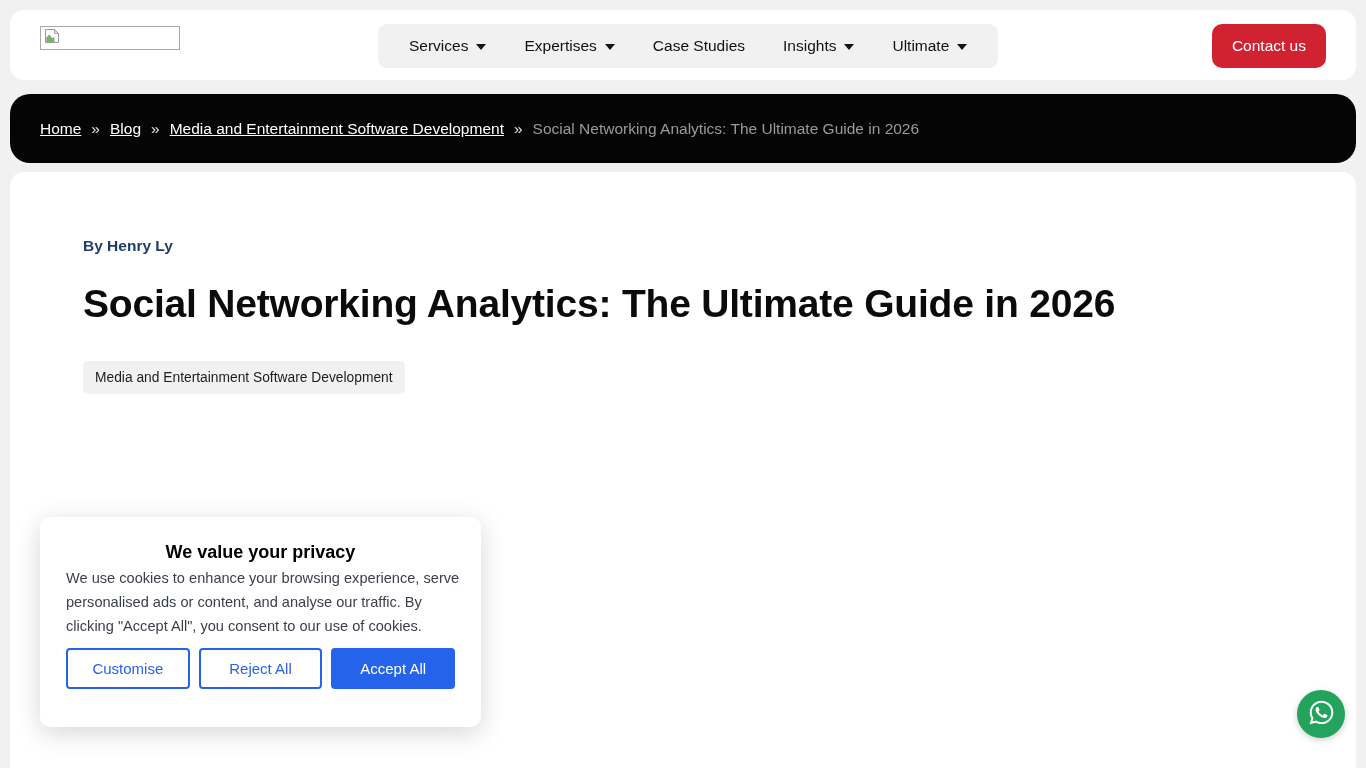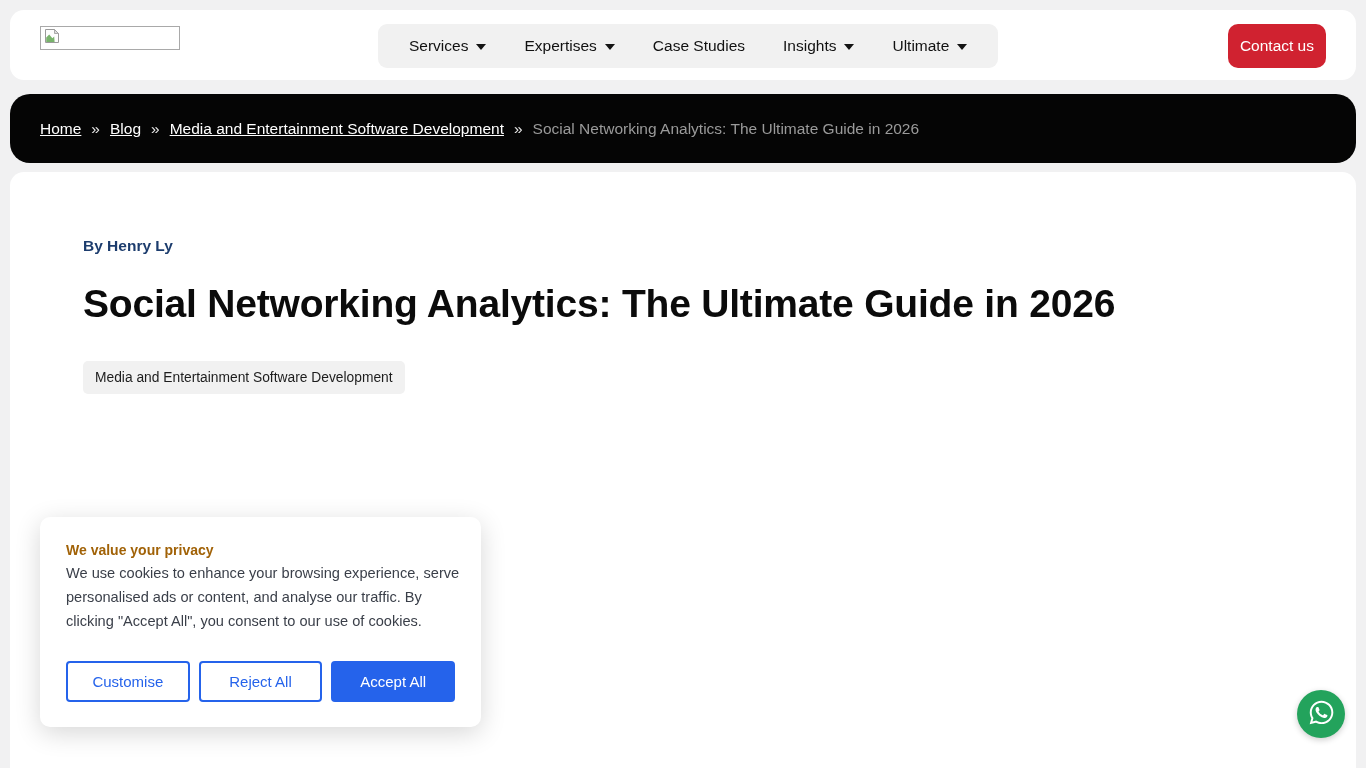--- a/index.html
+++ b/index.html
@@ -5,41 +5,41 @@
   * { margin:0; padding:0; box-sizing:border-box; }
   html,body { width:1366px; height:768px; overflow:hidden; }
   body { background:#f1f1f2; font-family:"Liberation Sans", sans-serif; position:relative; }
 
   
   .header-card { position:absolute; left:10px; top:10px; width:1346px; height:70px; background:#ffffff; border-radius:14px; }
   .logo-box { position:absolute; left:30px; top:16px; width:140px; height:24px; border:1px solid #a9a9a9; background:#fff; display:flex; align-items:center; padding-left:3px; }
   .nav-pill { position:absolute; left:368px; top:14px; height:44px; background:#f1f1f1; border-radius:9px; display:flex; align-items:center; padding:0 12px; }
   .nav-item { display:flex; align-items:center; gap:8px; padding:16px 19px; font-size:15.5px; color:#111; cursor:pointer; height:100%; white-space:nowrap; }
   .caret { width:0; height:0; border-left:5px solid transparent; border-right:5px solid transparent; border-top:6px solid #141414; margin-top:2px; }
-  .contact-btn { position:absolute; right:30px; top:14px; height:44px; padding:0 12px; background:#d02230; color:#fff; border:none; border-radius:10px; font-size:15.5px; font-family:inherit; cursor:pointer; }
+  .contact-btn { position:absolute; right:30px; top:14px; height:44px; padding:0 20px; background:#d02230; color:#fff; border:none; border-radius:10px; font-size:15.5px; font-family:inherit; cursor:pointer; }
 
   
   .breadcrumb-bar { position:absolute; left:10px; top:94px; width:1346px; height:69px; background:#050505; border-radius:20px; display:flex; align-items:center; padding:12px 30px; font-size:15.5px; }
   .breadcrumb-bar a { color:#ffffff; text-decoration:underline; cursor:pointer; }
   .crumb-sep { color:#e8e8e8; margin:0 10px; }
   .crumb-current { color:#9a9a9a; }
 
   
   .content-card { position:absolute; left:10px; top:172px; width:1346px; height:616px; background:#ffffff; border-radius:14px 14px 0 0; padding:65px 60px 0 73px; }
   .author { font-size:15.5px; font-weight:bold; color:#1c3c6d; }
   .updated { margin-top:14px; font-size:15.5px; color:#7b7b7b; }
   h1.article-title { margin-top:27px; font-size:39px; font-weight:bold; color:#0b0b0b; letter-spacing:-0.2px; }
   .category-tag { display:inline-block; margin-top:35px; background:#f1f1f1; border-radius:5px; padding:9px 12px; font-size:13.8px; color:#1d1d1d; }
   .image-fallback { margin-top:53px; display:flex; align-items:center; gap:2px; font-size:16.5px; color:#0c0c0c; }
 
   
   .cookie-card { position:absolute; left:40px; top:517px; width:441px; height:210px; background:#ffffff; border-radius:10px; box-shadow:0 6px 26px rgba(0,0,0,.16); padding:25px 26px; z-index:5; }
-  .cookie-title { font-size:14px; font-weight:bold; color:#a16207; }
+  .cookie-title { font-size:18px; font-weight:bold; color:#000000;text-align:center; }
   .cookie-msg { margin-top:3px; font-size:14.6px; line-height:24px; color:#3a3f49; width:396px; }
-  .cookie-buttons { margin-top:28px; display:flex; gap:9px; }
+  .cookie-buttons { margin-top:10px; display:flex; gap:9px; }
   .cookie-btn { width:126px; height:41px; border-radius:4px; font-size:15px; font-family:inherit; cursor:pointer; }
   .cookie-btn.outline { background:#fff; border:2px solid #2563eb; color:#2563eb; }
   .cookie-btn.solid { background:#2563eb; border:2px solid #2563eb; color:#fff; }
 
   
   .whatsapp-fab { position:absolute; left:1297px; top:690px; width:48px; height:48px; border-radius:50%; background:#23a35c; display:flex; align-items:center; justify-content:center; cursor:pointer; box-shadow:0 2px 6px rgba(0,0,0,.2); z-index:6; }
 </style>
 </head>
 <body>
 

